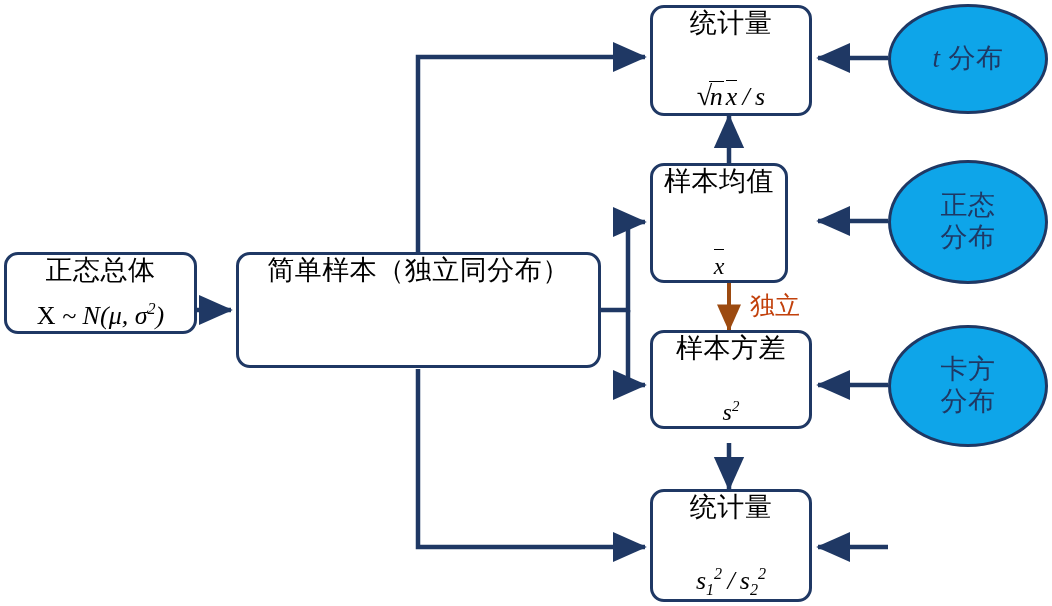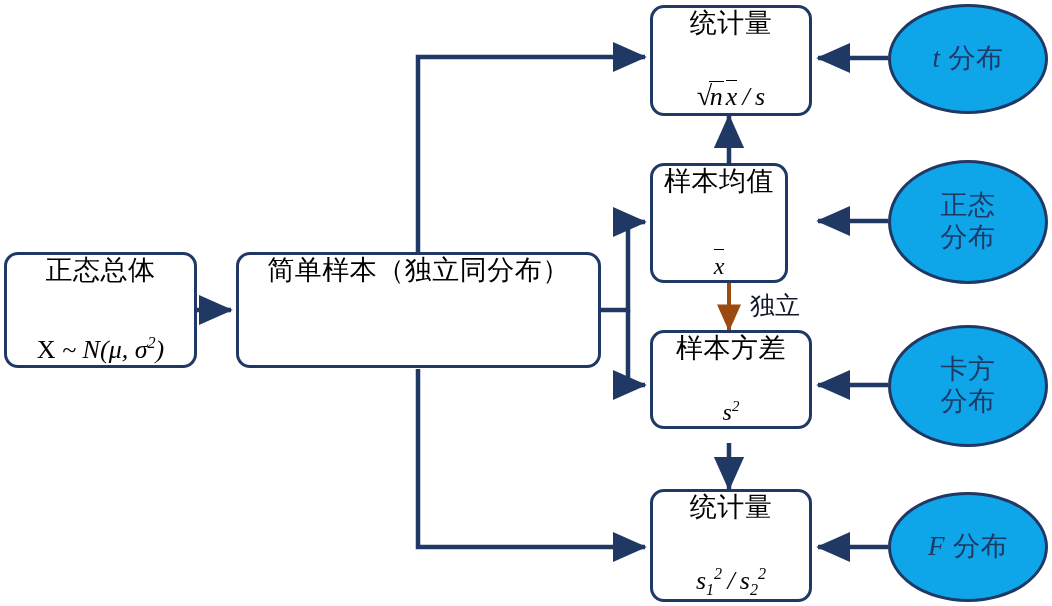--- a/index.html
+++ b/index.html
@@ -112,21 +112,21 @@
     letter-spacing: 0.5px;
   }
   .ellipse .etxt .sym {
     font-family: "Liberation Serif", serif;
     font-style: italic;
   }
 
   
   .indep-label {
     position: absolute;
-    color: #0f172a;
+    color: #c2410c;
     font-size: 25px;
     line-height: 1;
     white-space: nowrap;
     z-index: 4;
   }
 </style>
 </head>
 <body>
 
 <div id="canvas">
@@ -158,21 +158,21 @@
 
       <line x1="888" y1="58" x2="818" y2="58" marker-end="url(#ah)"></line>
       <line x1="888" y1="221" x2="818" y2="221" marker-end="url(#ah)"></line>
       <line x1="888" y1="385" x2="818" y2="385" marker-end="url(#ah)"></line>
       <line x1="888" y1="547" x2="818" y2="547" marker-end="url(#ah)"></line>
     </g>
 
     <line x1="729" y1="283" x2="729" y2="330" stroke="#9C4A10" stroke-width="4" fill="none" marker-start="url(#ahBrown)" marker-end="url(#ahBrown)"></line>
   </svg>
 
-  <div class="node" style="left:4px; top:252px; width:193px; height:116px;">
+  <div class="node" style="left:4px; top:252px; width:193px; height:82px;">
     <div class="ln1">正态总体</div>
     <div class="ln2">
       <span class="mup">X</span> ~ <span>N</span>(<span>μ</span>,&nbsp;<span>σ</span><sup>2</sup>)
     </div>
   </div>
 
   <div class="node" style="left:236px; top:252px; width:365px; height:116px;">
     <div class="ln1">简单样本（独立同分布）</div>
   </div>
 
@@ -210,22 +210,16 @@
   <div class="ellipse" style="left:888px; top:160px; width:160px; height:124px;">
     <div class="etxt">正态</div>
     <div class="etxt">分布</div>
   </div>
 
   <div class="ellipse" style="left:888px; top:325px; width:160px; height:122px;">
     <div class="etxt">卡方</div>
     <div class="etxt">分布</div>
   </div>
 
-  <div class="ellipse" style="left:888px; top:492px; width:160px; height:110px;">
-    <div class="etxt">
-      <span class="sym">F</span>
-      <span>分布</span>
-    </div>
-  </div>
 
   <div class="indep-label" style="left:750px; top:293px;">独立</div>
 
 </div>
 
 </body></html>

